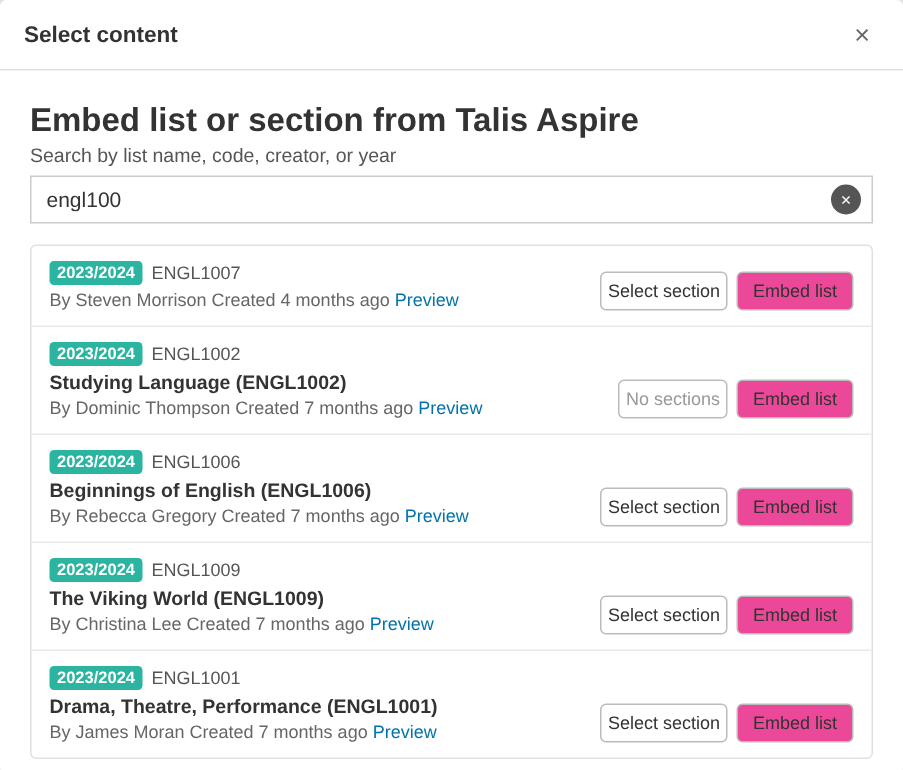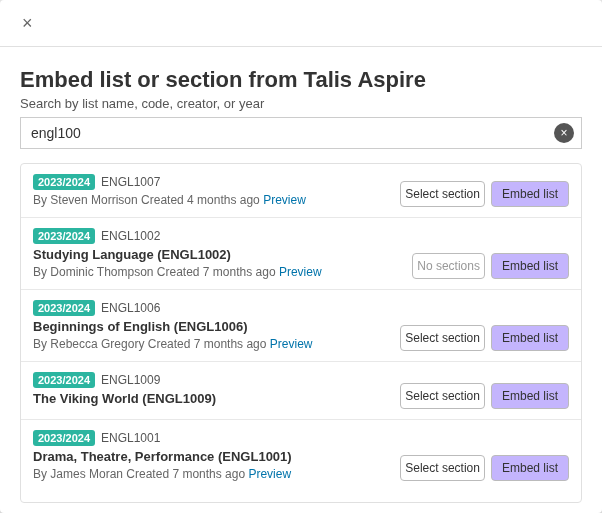--- a/index.html
+++ b/index.html
@@ -156,35 +156,36 @@
       color: #333;
       cursor: pointer;
       white-space: nowrap;
     }
     .btn-select-section.disabled {
       color: #999;
       cursor: default;
       pointer-events: none;
     }
     .btn-embed {
-      background: #c4b5fd;
+      background: #ec4899;
       border: 1px solid #bbb;
       border-radius: 4px;
       padding: 2px 10px;
       font-size: 12px;
       color: #333;
       cursor: pointer;
       white-space: nowrap;
     }
   </style>
 </head>
 <body>
 
 <div class="modal-overlay">
   <div class="modal-header">
+    <span class="modal-title">Select content</span>
     <button class="close-btn">×</button>
   </div>
   <div class="modal-body">
     <div class="embed-title">Embed list or section from Talis Aspire</div>
     <div class="search-label">Search by list name, code, creator, or year</div>
     <div class="search-row">
       <input class="search-input" type="text" value="engl100" placeholder="engl100" style="">
       <button class="clear-btn">×</button>
     </div>
     <div class="results-list" id="results-container">
@@ -229,20 +230,21 @@
         <button class="btn-embed">Embed list</button>
       </div>
     </div>
         <div class="result-item">
       <div class="result-left">
         <div class="result-meta">
           <span class="year-badge">2023/2024</span>
           <span class="course-code">ENGL1009</span>
         </div>
         <div class="result-title">The Viking World (ENGL1009)</div>
+        <div class="result-sub">By Christina Lee  Created 7 months ago <a href="#">Preview</a></div>
       </div>
       <div class="result-actions">
         <button class="btn-select-section">Select section</button>
         <button class="btn-embed">Embed list</button>
       </div>
     </div>
         <div class="result-item">
       <div class="result-left">
         <div class="result-meta">
           <span class="year-badge">2023/2024</span>

